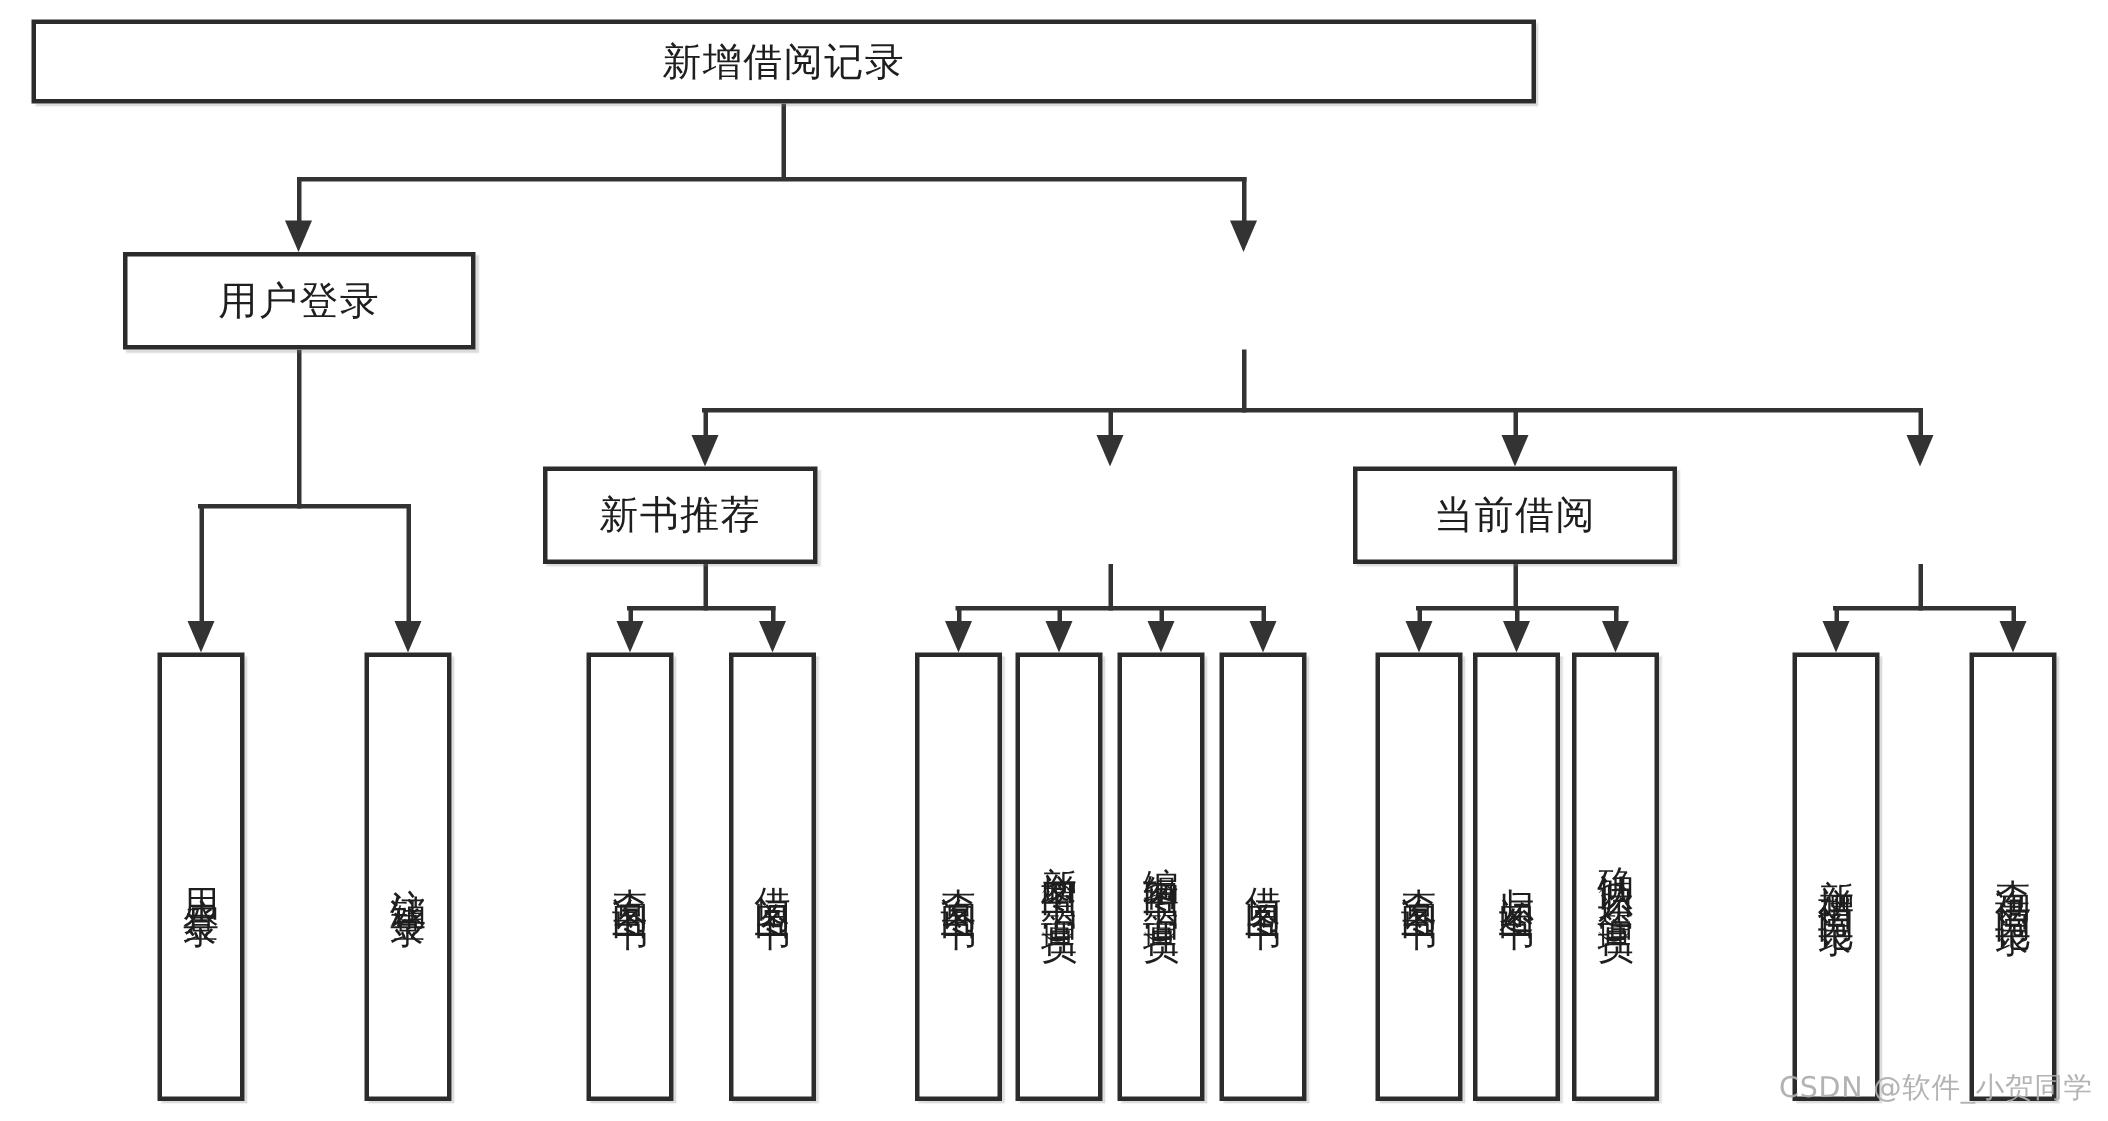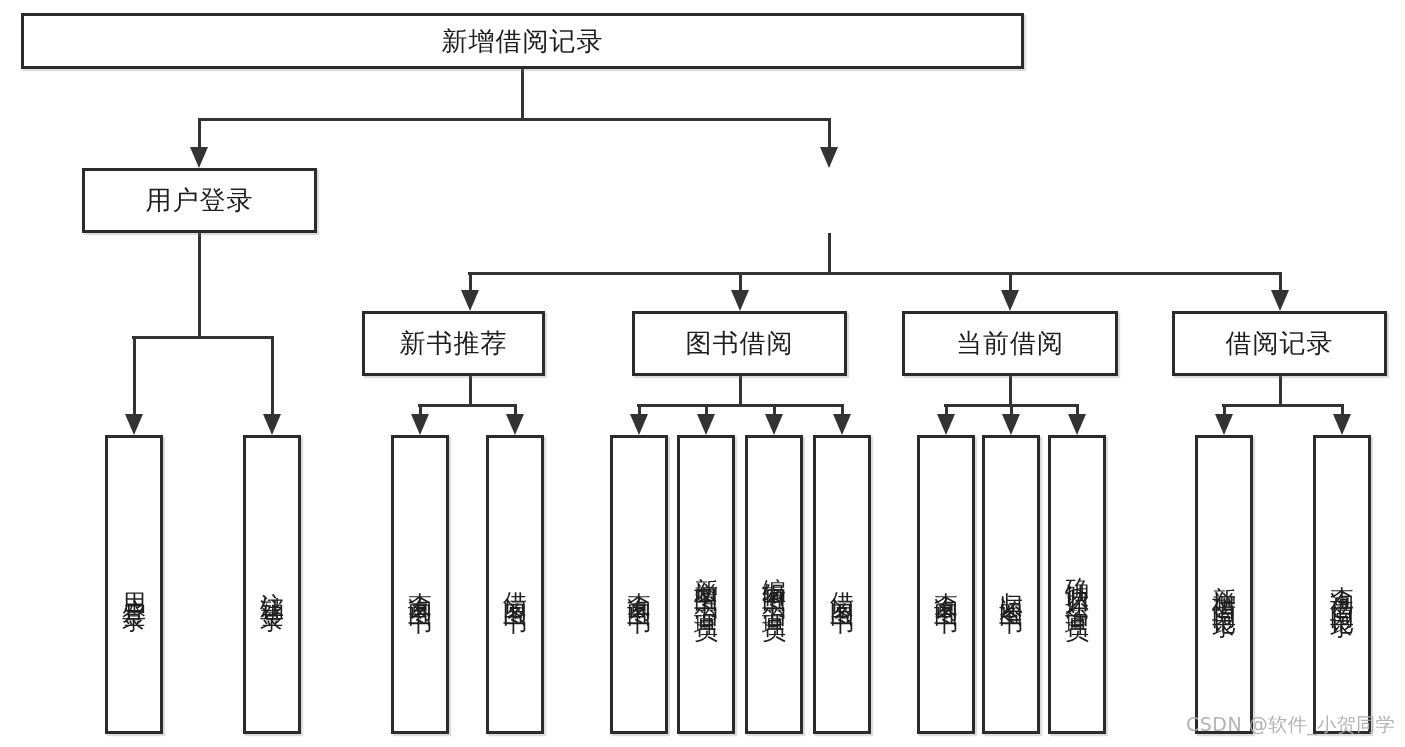--- a/index.html
+++ b/index.html
@@ -66,28 +66,22 @@
     <span>新增借阅记录</span>
   </div>
 
   <div class="hbox" style="left:82px;top:168px;width:235px;height:65px">
     <span>用户登录</span>
   </div>
 
   <div class="hbox" style="left:362px;top:311px;width:183px;height:65px">
     <span>新书推荐</span>
   </div>
-  <div class="hbox" style="left:632px;top:311px;width:215px;height:65px">
-    <span>图书借阅</span>
-  </div>
   <div class="hbox" style="left:902px;top:311px;width:216px;height:65px">
     <span>当前借阅</span>
-  </div>
-  <div class="hbox" style="left:1172px;top:311px;width:215px;height:65px">
-    <span>借阅记录</span>
   </div>
 
   <div class="vbox" style="left:105px">
     <span class="vtext">用户登录</span>
   </div>
   <div class="vbox" style="left:243px">
     <span class="vtext">注销登录</span>
   </div>
 
   <div class="vbox" style="left:391px">

